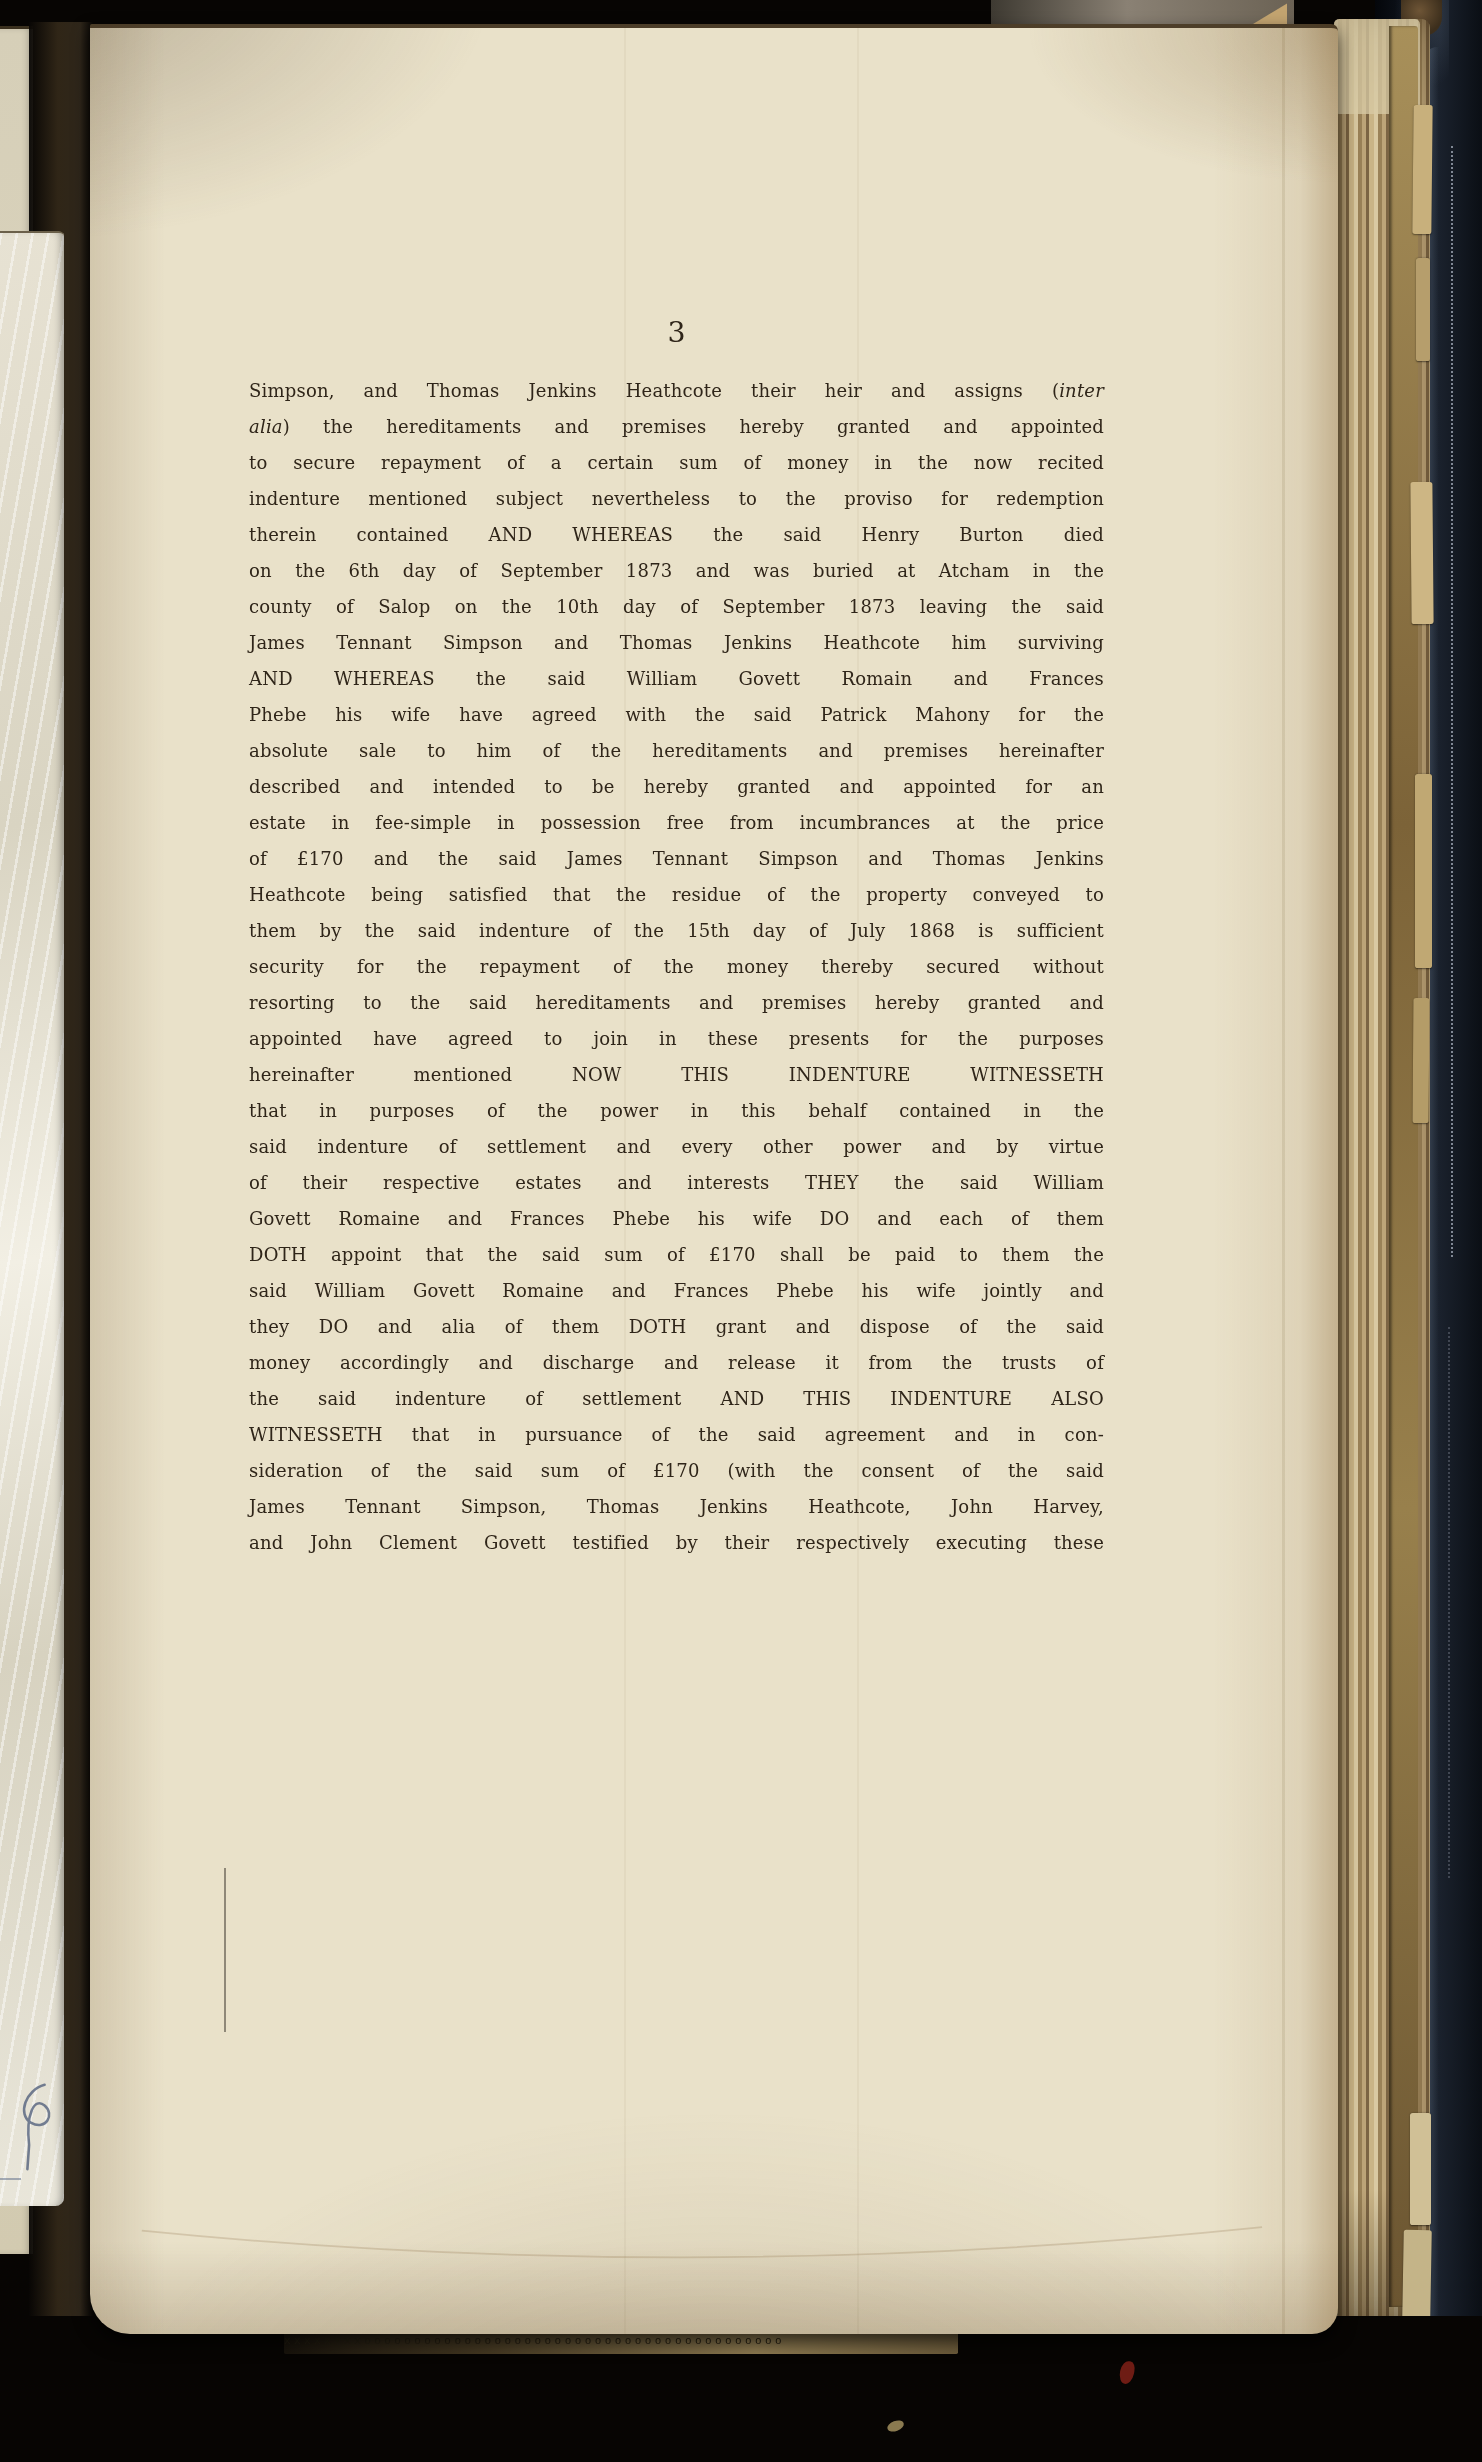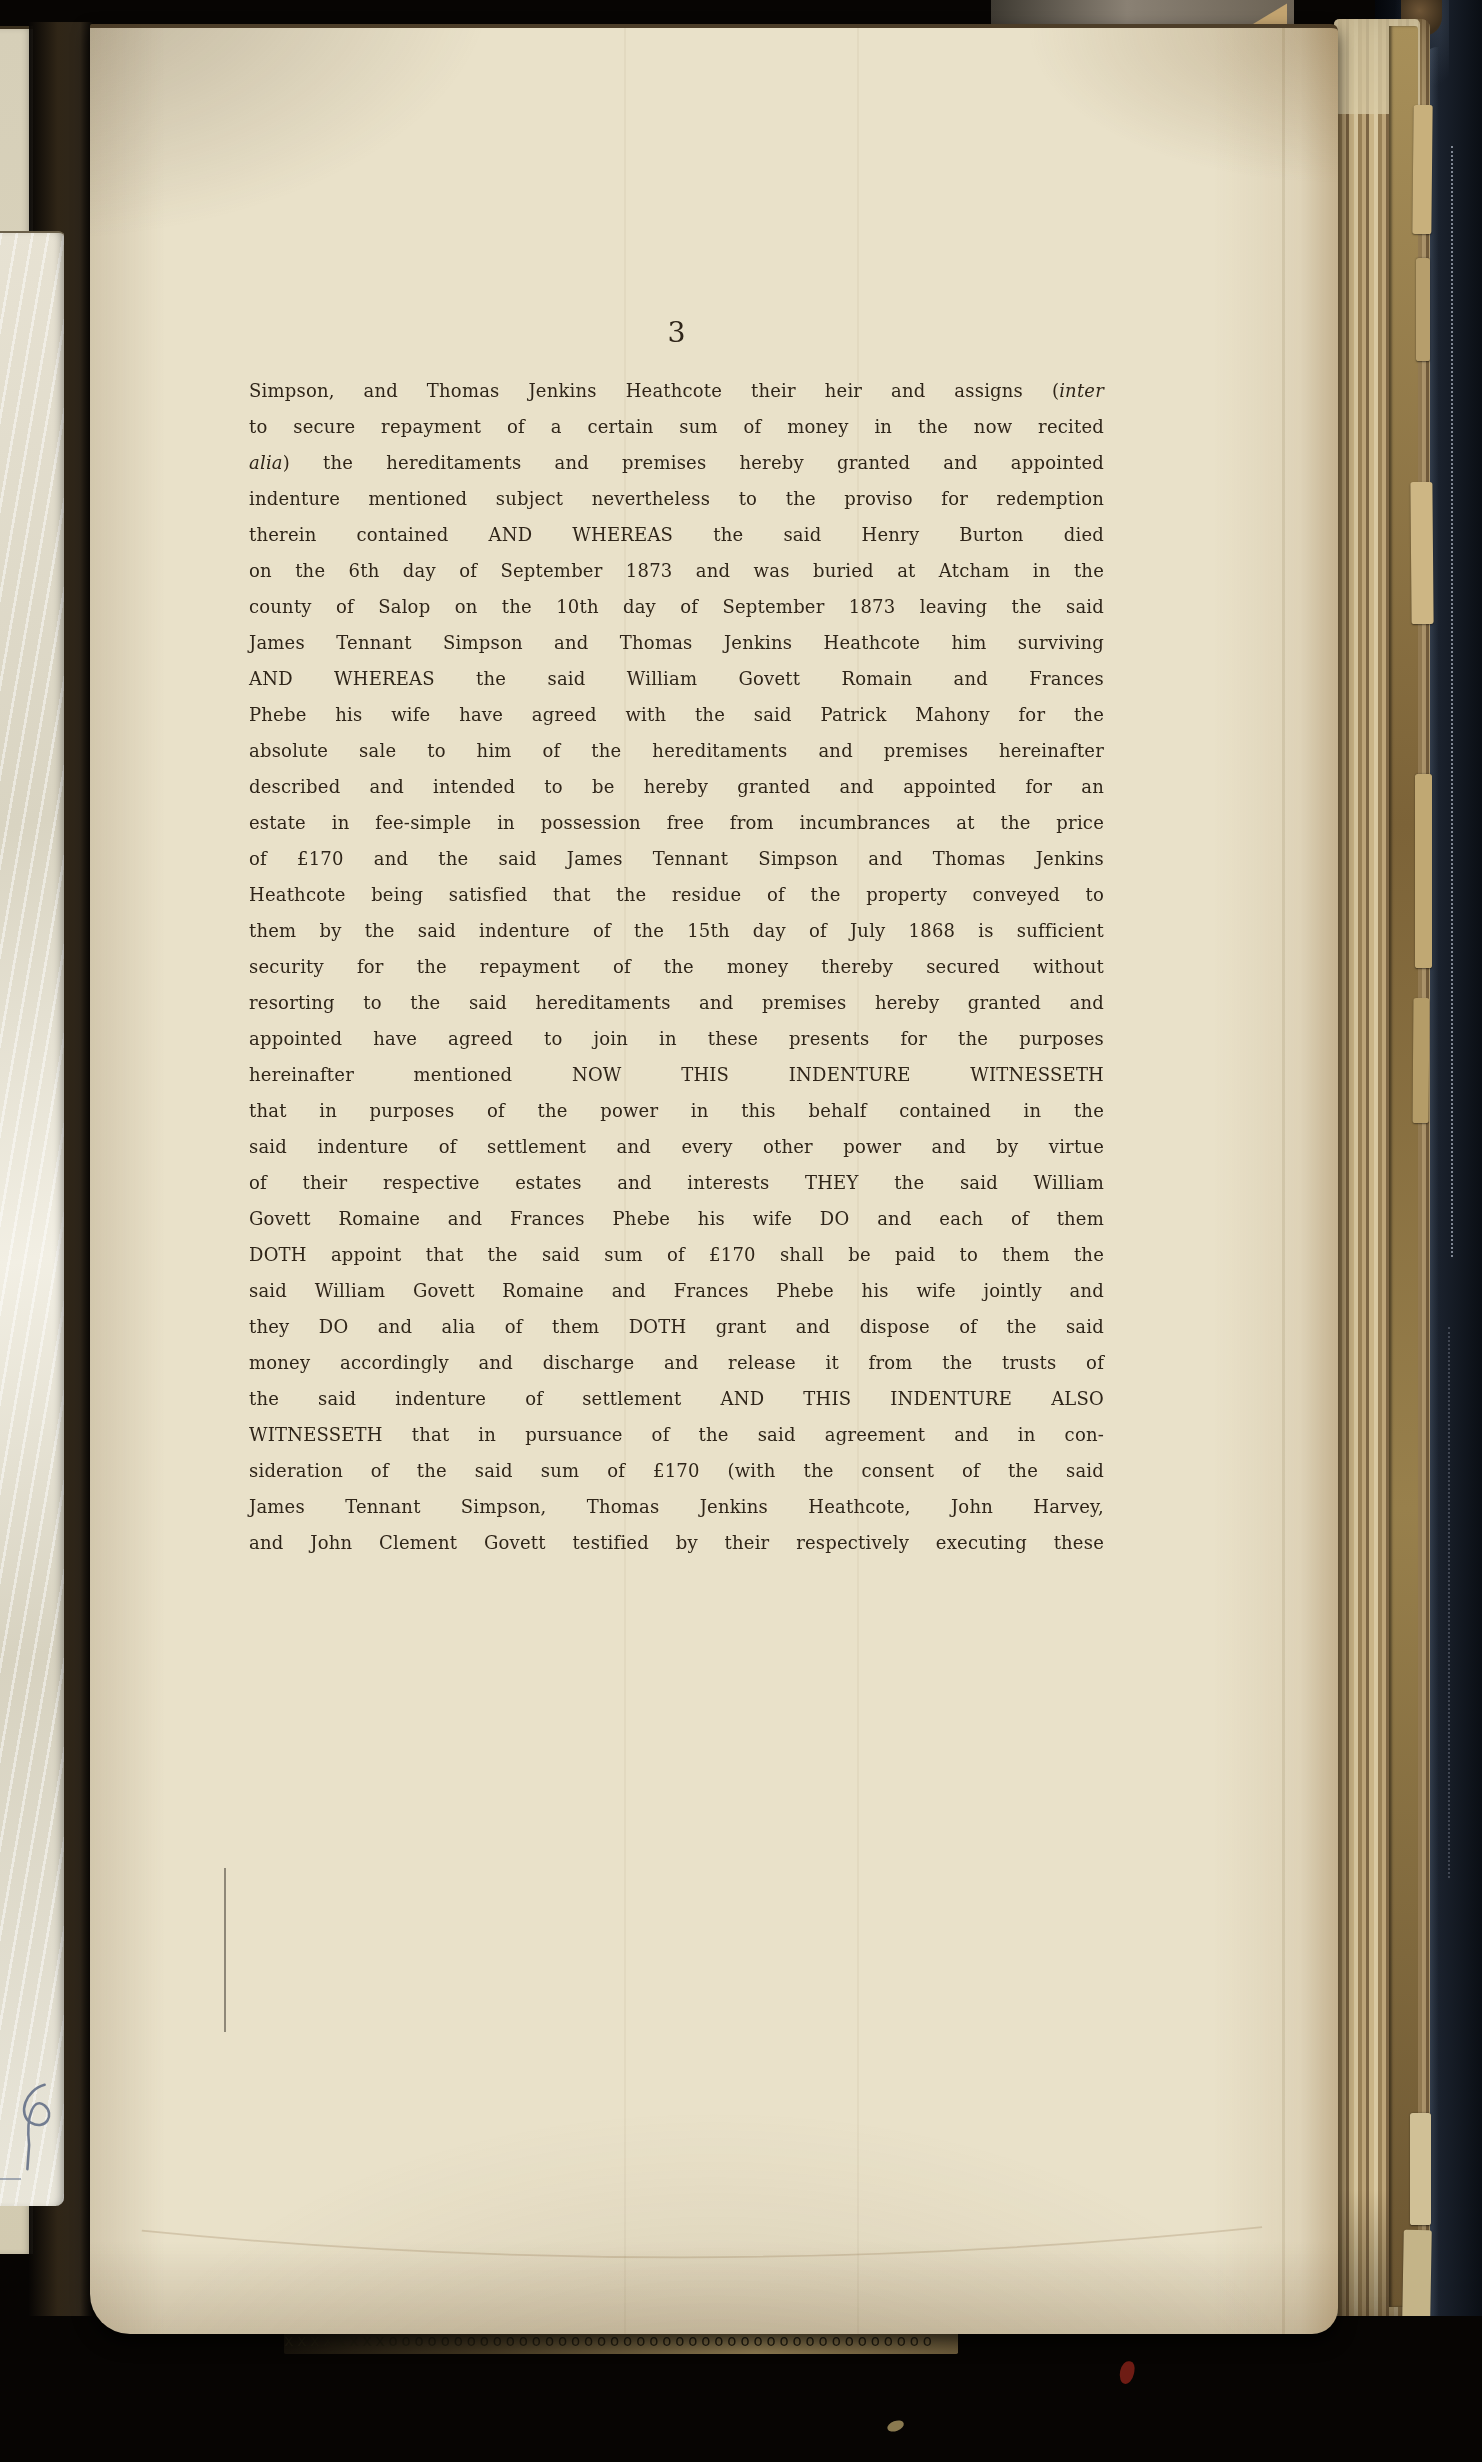--- a/index.html
+++ b/index.html
@@ -93,21 +93,21 @@
     box-shadow:inset -7.8px 0 8.6px -5.2px rgba(0,0,0,.35);
   }
   .tissue-line{left:0;top:2178px;width:20.7px;height:1.7px;background:rgba(100,115,140,.55);}
   .pen-squiggle{left:5.2px;top:2076px;width:62px;height:102px;}
   
   .bottom-black{left:0;top:2316px;width:1483px;height:146px;background:var(--background_black,#070503);}
   .edge-decor{
     left:284px;top:2328px;width:674px;height:26px;
     background:linear-gradient(90deg,rgba(25,20,12,.95) 0%,rgba(80,66,40,.85) 30%,#8f7c52 70%,#6e5d3c 100%);
     color:#241f12;font-family:"DejaVu Sans Mono",monospace;
-    font-size:16px;line-height:26px;letter-spacing:3.4px;
+    font-size:11px;line-height:26px;letter-spacing:3.4px;
     overflow:hidden;white-space:nowrap;border-radius:1.7px;
   }
   .grey-sliver{left:1071px;top:2316px;width:64px;height:14.6px;background:#c6c2b4;transform:rotate(-2deg);border-radius:1.7px;}
   .red-speck{left:1120px;top:2361px;width:13.8px;height:23px;background:#6e1c14;border-radius:50% 40% 50% 50%;transform:rotate(12deg);}
   .tan-speck{left:887px;top:2421px;width:17px;height:9.5px;background:#8a7a50;border-radius:50%;transform:rotate(-20deg);}
   
   .page{
     left:90px;top:24px;width:1248px;height:2306px;
     background:
       radial-gradient(775px 431px at -5% -2%,rgba(80,62,38,.30),rgba(0,0,0,0) 60%),
@@ -183,22 +183,22 @@
   <div class="abs crease-v1"></div>
   <div class="abs crease-v2"></div>
   <div class="abs crease-v3"></div>
   <svg class="abs crease-arc" viewBox="0 0 1448 2676">
     <path d="M60,2556 Q700,2620 1360,2552" fill="none" stroke="rgba(130,100,60,.22)" stroke-width="2"></path>
   </svg>
   <div class="abs pencil-line"></div>
   <div class="abs page-number">3</div>
   <div class="abs text-block">
       <div class="textline"><span>Simpson, and Thomas Jenkins Heathcote their heir and assigns (</span><span class="it">inter</span></div>
+      <div class="textline"><span class="it">alia</span><span>) the hereditaments and premises hereby granted and appointed</span></div>
       <div class="textline"><span>to secure repayment of a certain sum of money in the now recited</span></div>
-      <div class="textline"><span class="it">alia</span><span>) the hereditaments and premises hereby granted and appointed</span></div>
       <div class="textline"><span>indenture mentioned subject nevertheless to the proviso for redemption</span></div>
       <div class="textline"><span>therein contained AND WHEREAS the said Henry Burton died</span></div>
       <div class="textline"><span>on the 6th day of September 1873 and was buried at Atcham in the</span></div>
       <div class="textline"><span>county of Salop on the 10th day of September 1873 leaving the said</span></div>
       <div class="textline"><span>James Tennant Simpson and Thomas Jenkins Heathcote him surviving</span></div>
       <div class="textline"><span>AND WHEREAS the said William Govett Romain and Frances</span></div>
       <div class="textline"><span>Phebe his wife have agreed with the said Patrick Mahony for the</span></div>
       <div class="textline"><span>absolute sale to him of the hereditaments and premises hereinafter</span></div>
       <div class="textline"><span>described and intended to be hereby granted and appointed for an</span></div>
       <div class="textline"><span>estate in fee-simple in possession free from incumbrances at the price</span></div>

